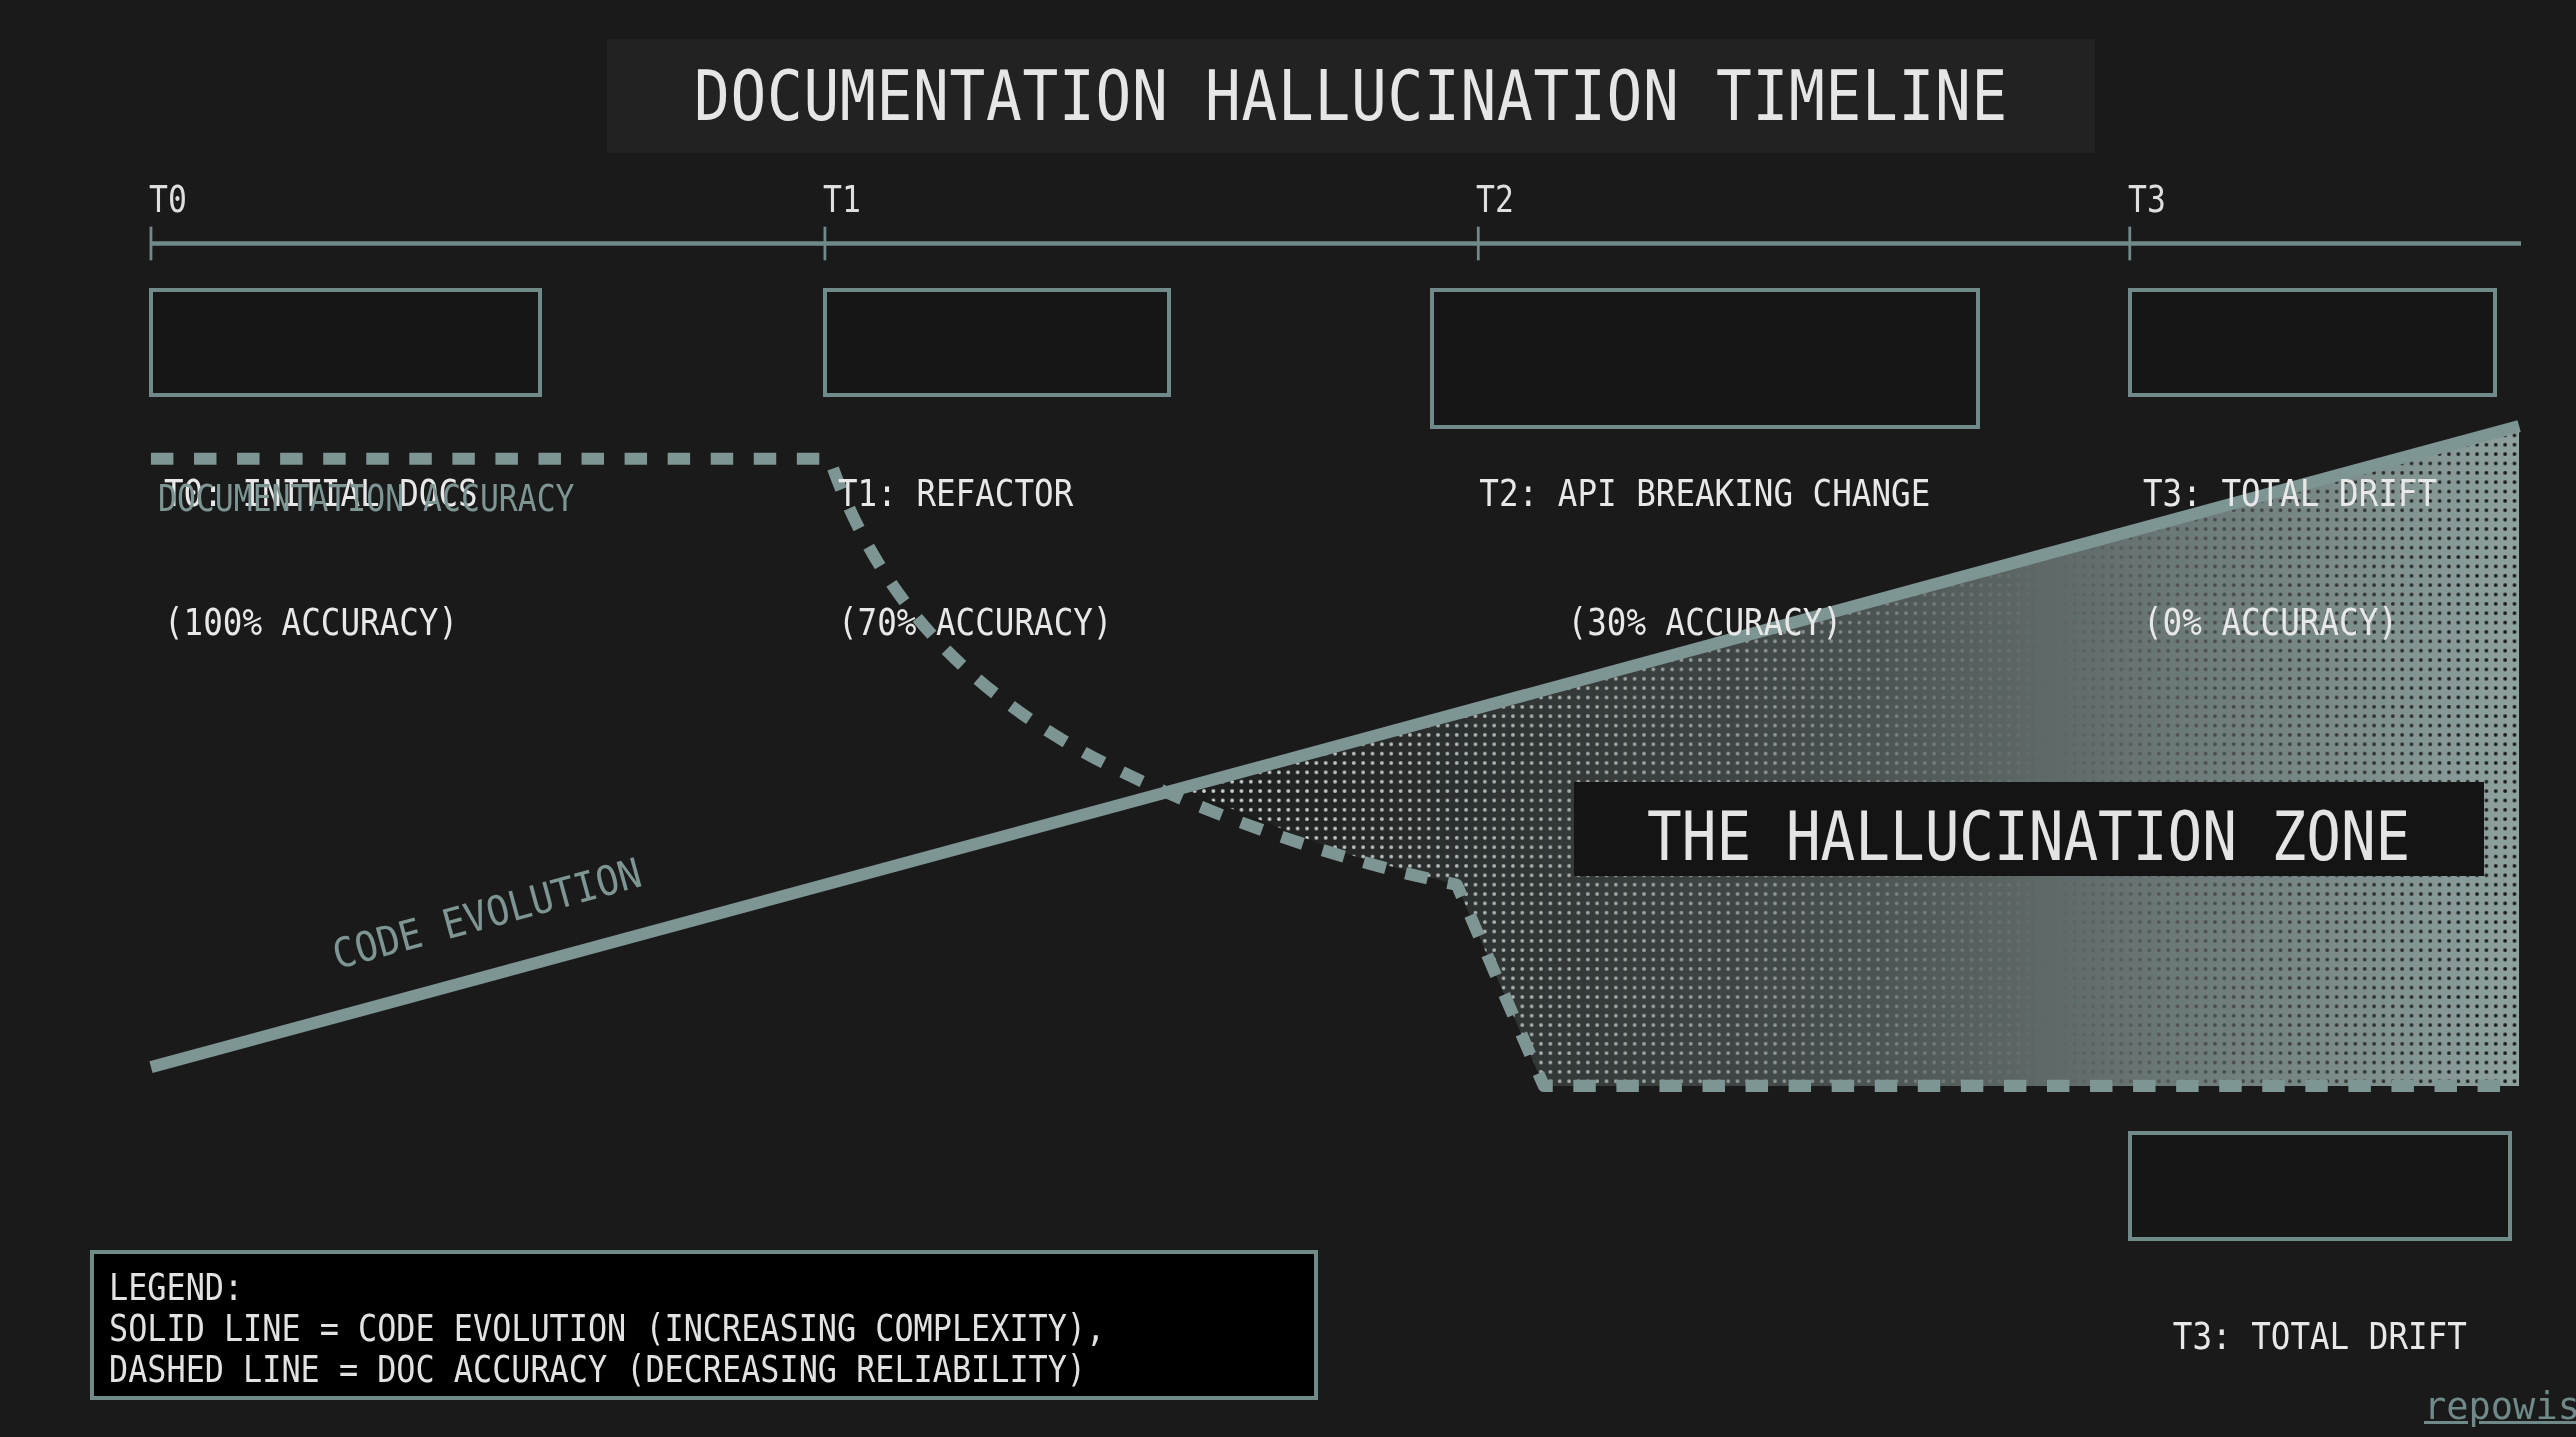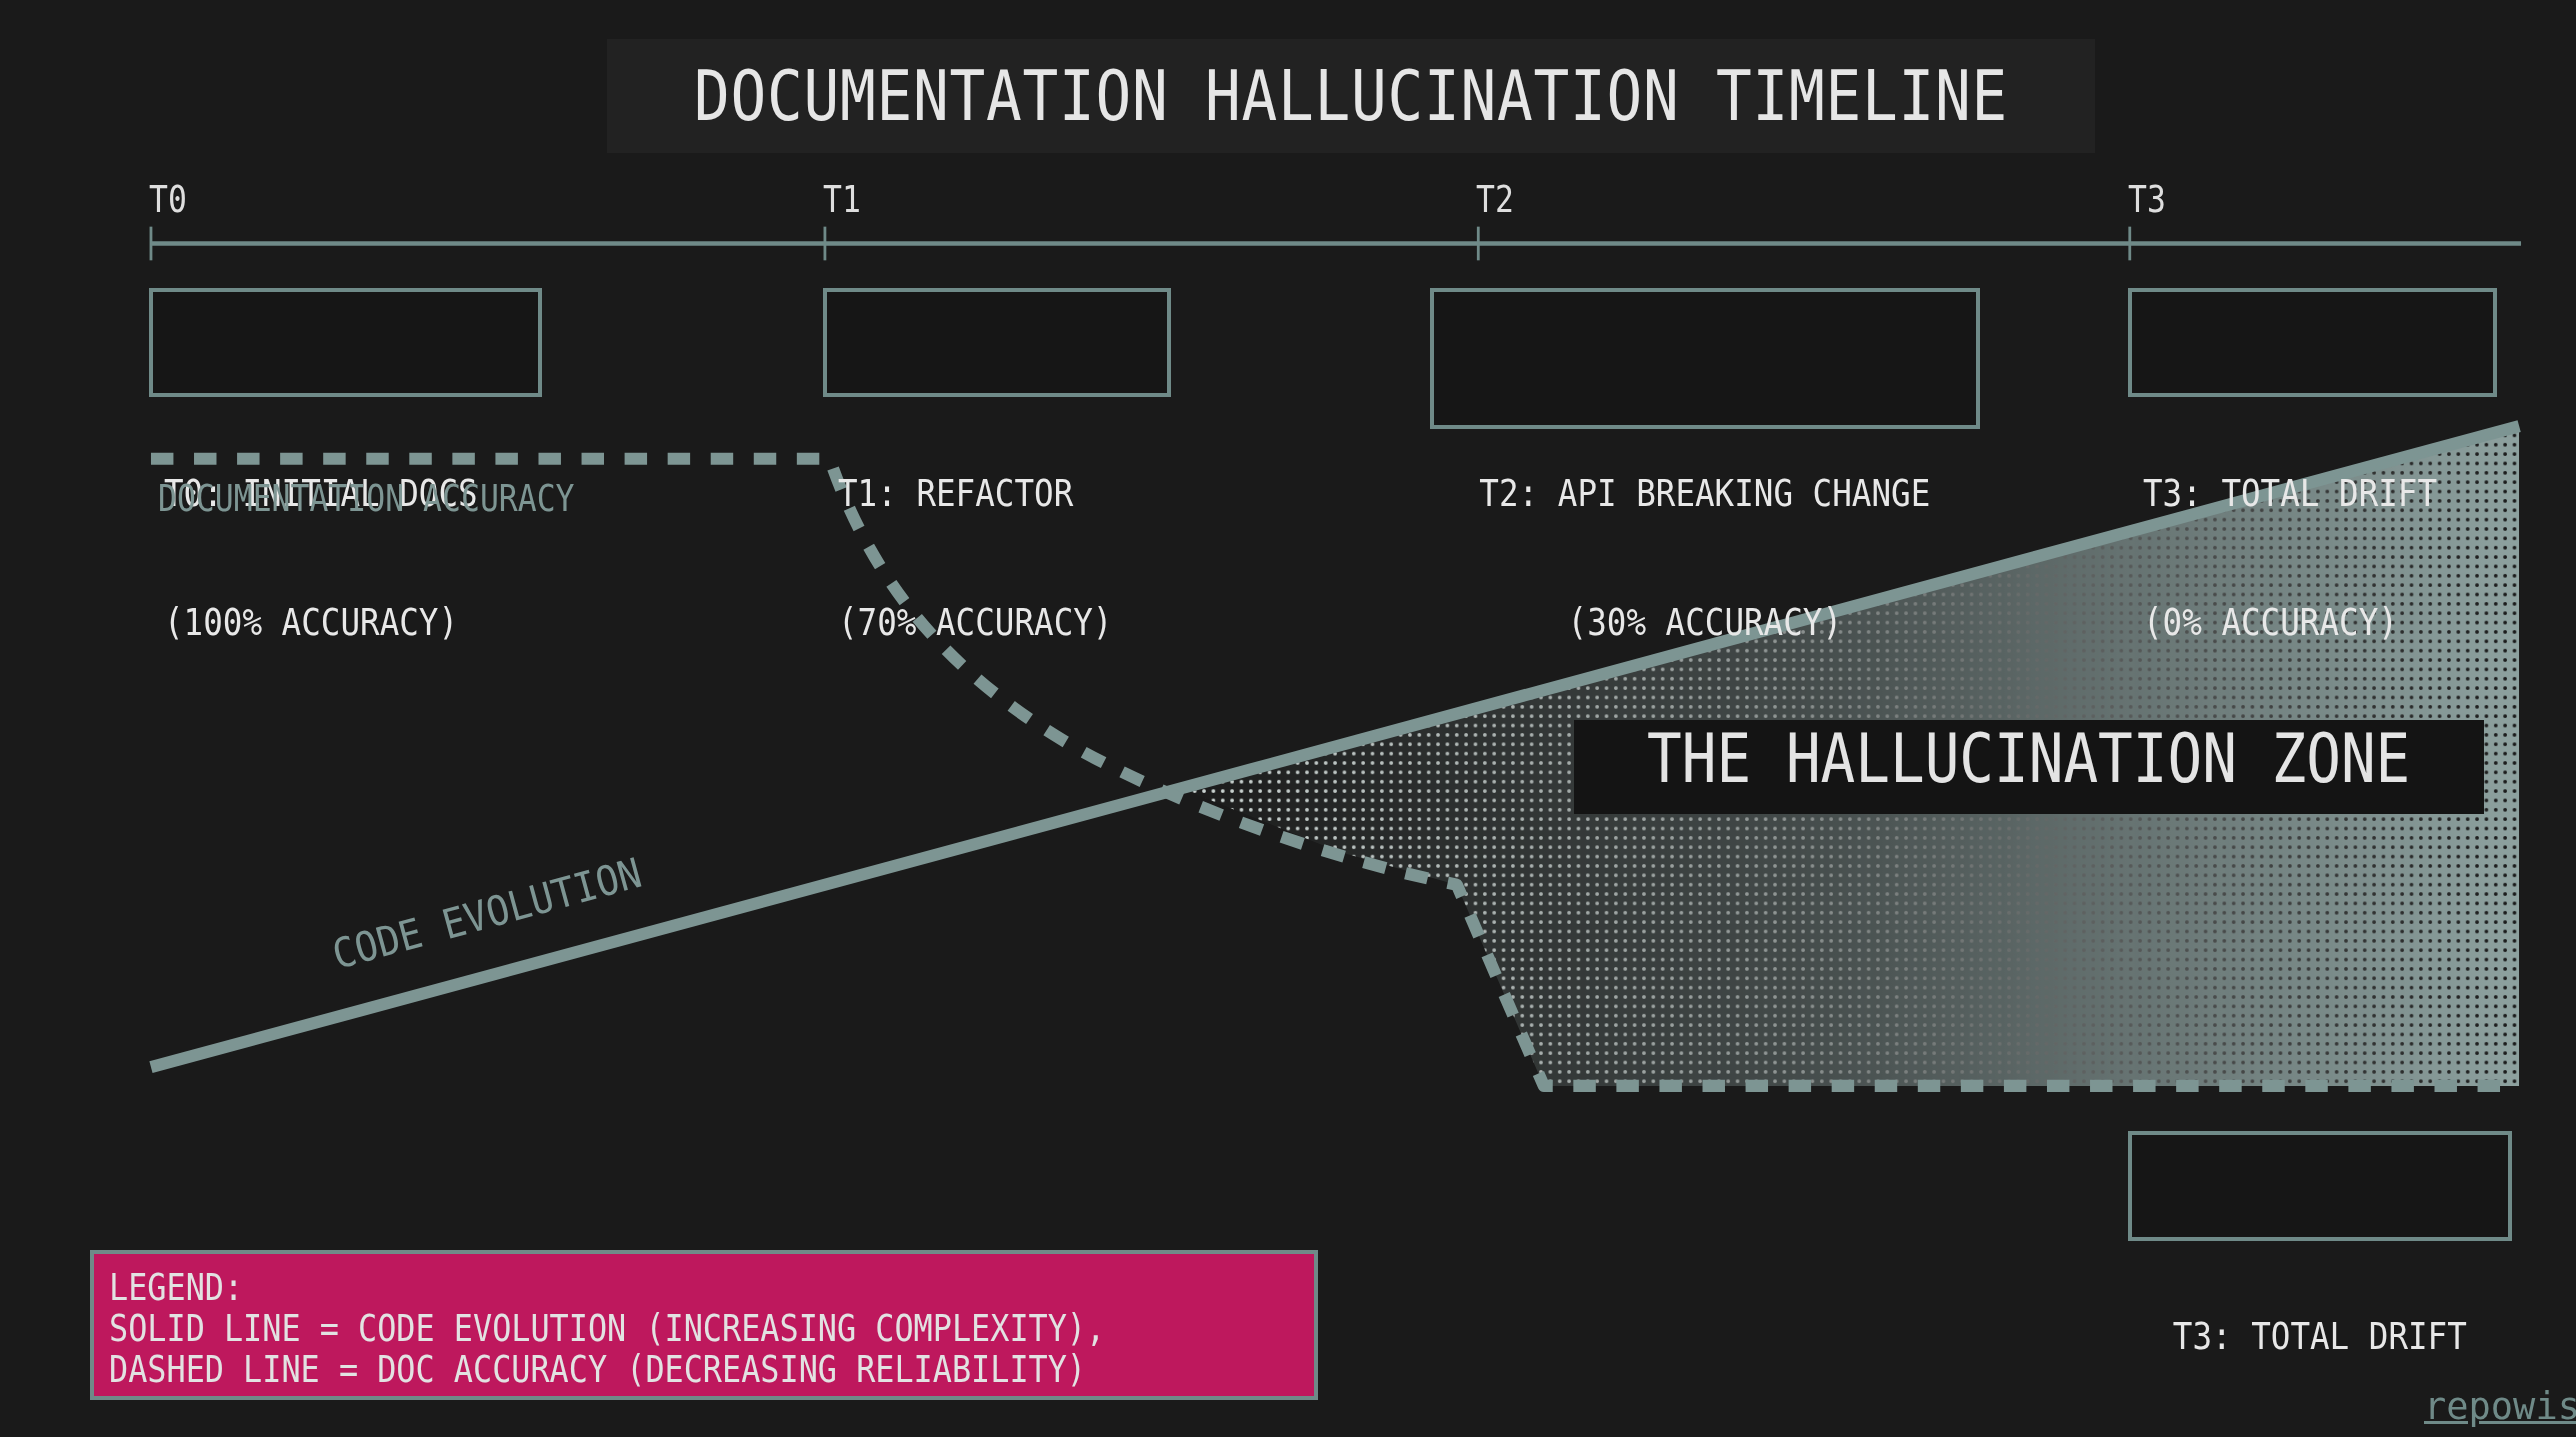--- a/index.html
+++ b/index.html
@@ -32,30 +32,30 @@
   .event-box.center .inner { text-align: center; transform-origin: center top; }
   .doc-acc-label {
     position: absolute; left: 110px; top: 477px; color: #7d9593; font-size: 37px;
     transform: scaleX(0.85); transform-origin: left; white-space: nowrap;
   }
   .code-evo-label {
     position: absolute; left: 292px; top: 931px; color: #7d9593; font-size: 41px;
     transform: rotate(-15.3deg) scaleX(0.92); transform-origin: left bottom; white-space: nowrap;
   }
   .zone-label {
-    position: absolute; left: 1526px; top: 720px; width: 910px; height: 94px;
-    background: #141414; display: flex; align-items: flex-start; justify-content: center;
+    position: absolute; left: 1526px; top: 782px; width: 910px; height: 94px;
+    background: #141414; display: flex; align-items: flex-end; justify-content: center;
   }
   .zone-text {
     color: #e4e4e4; font-size: 67px; white-space: nowrap;
     transform: scaleX(0.86);
   }
   .legend-box {
     position: absolute; left: 42px; top: 1250px; width: 1228px; height: 150px;
-    border: 4.7px solid #6f8a88; box-sizing: border-box; background: #be185d;
+    border: 4.7px solid #6f8a88; box-sizing: border-box; background: #000000;
     padding: 13px 15px; color: #e2e2e2; font-size: 37px; line-height: 41px;
   }
   .legend-box .ln { white-space: nowrap; transform: scaleX(0.86); transform-origin: left; }
   .brand {
     position: absolute; left: 2376px; top: 1385px; color: #6f8a88; font-size: 37px; text-decoration: underline;
   }
 </style>
 </head>
 <body>
 

